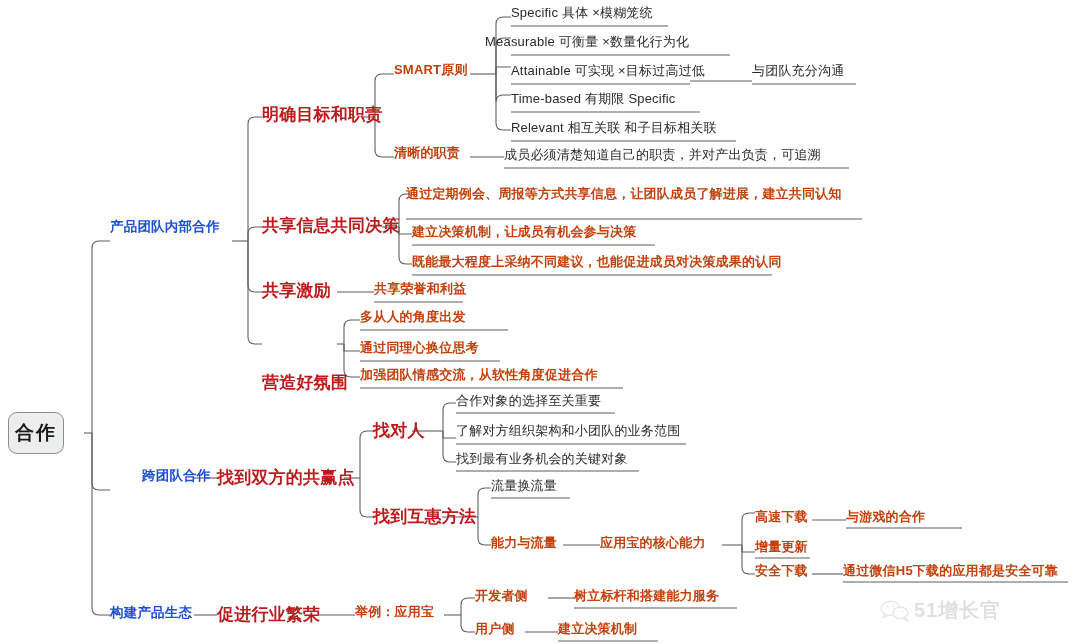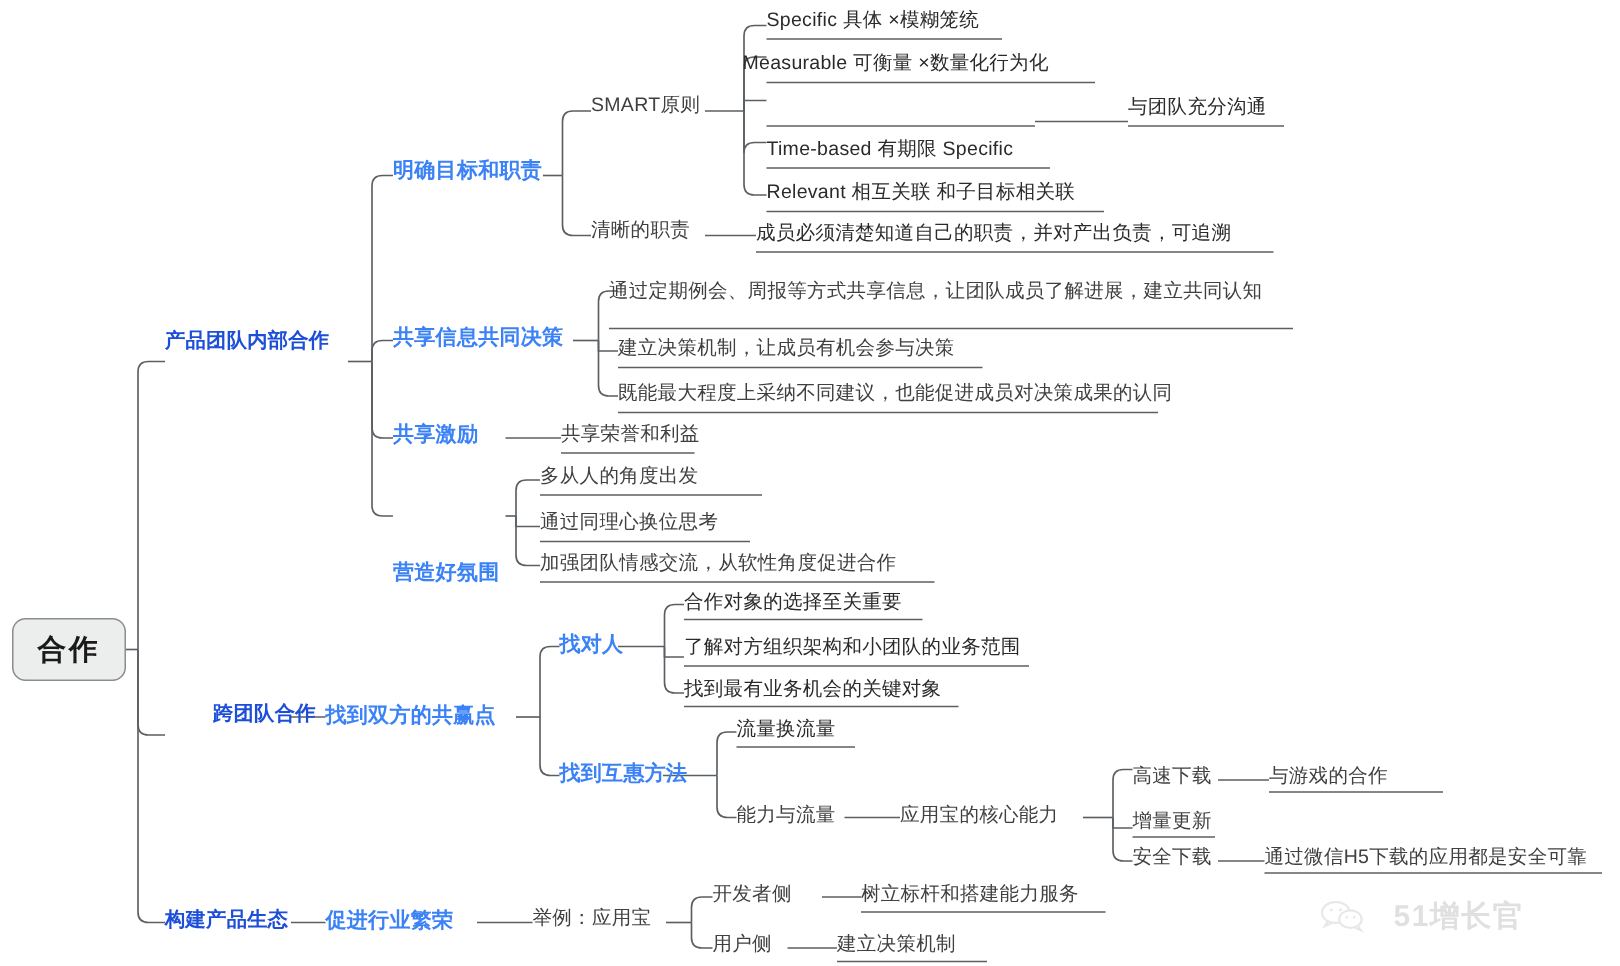--- a/index.html
+++ b/index.html
@@ -14,39 +14,39 @@
   svg.links{position:absolute;left:0;top:0;width:1080px;height:644px;pointer-events:none;}
   svg.links path,svg.links line{fill:none;stroke:#5b5f63;stroke-width:1.1;}
 
   .node{
     position:absolute;
     white-space:nowrap;
     line-height:1.15;
     letter-spacing:0.2px;
   }
   .lvl1{font-size:13.5px;font-weight:bold;color:#1d4ed8;}
-  .lvl2{font-size:14px;font-weight:bold;color:#3b82f6;}
-  .lvl3{font-size:13px;font-weight:normal;color:#404040;}
+  .lvl2{font-size:17px;font-weight:bold;color:#b91c1c;}
+  .lvl3{font-size:13px;font-weight:bold;color:#c2410c;}
   .lvl4{font-size:13px;font-weight:normal;color:#2a2a2a;}
   .wrapnode{white-space:normal;line-height:1.55;}
 
   .root{
     position:absolute;
     display:flex;align-items:center;justify-content:center;
     background:#eceded;
     border:1.4px solid #8a8d90;
     border-radius:9px;
     font-size:19px;font-weight:bold;color:#1a1a1a;
     letter-spacing:2px;
     box-sizing:border-box;
   }
 
   .watermark{
     position:absolute;
-    display:flex;align-items:center;gap:19px;
+    display:flex;align-items:center;gap:4px;
     opacity:.30;
     color:#9a9a9a;
     font-size:20px;
     font-weight:bold;
     letter-spacing:1px;
     user-select:none;
   }
   .wm-icon{width:30px;height:22px;display:block;}
 </style>
 </head>
@@ -152,36 +152,37 @@
       <line x1="456" y1="471" x2="639" y2="471"></line>
       <line x1="491" y1="498" x2="570" y2="498"></line>
       <line x1="846" y1="528" x2="962" y2="528"></line>
       <line x1="755" y1="558" x2="810" y2="558"></line>
       <line x1="843" y1="582" x2="1068" y2="582"></line>
       <line x1="574" y1="608" x2="737" y2="608"></line>
       <line x1="558" y1="641" x2="658" y2="641"></line>
     </g>
   </svg>
 
-  <div class="root" style="left:8px;top:412px;width:76px;height:42px;">合作</div>
+  <div class="root" style="left:8px;top:412px;width:56px;height:42px;">合作</div>
 
   <div class="node lvl1" style="left:110px;top:219px;">产品团队内部合作</div>
   <div class="node lvl1" style="left:110px;top:468px;padding-left:32px;">跨团队合作</div>
   <div class="node lvl1" style="left:110px;top:605px;">构建产品生态</div>
 
   <div class="node lvl2" style="left:262px;top:105px;">明确目标和职责</div>
   <div class="node lvl2" style="left:262px;top:216px;">共享信息共同决策</div>
   <div class="node lvl2" style="left:262px;top:281px;">共享激励</div>
   <div class="node lvl2" style="left:262px;top:333px;margin-top:40px;">营造好氛围</div>
 
   <div class="node lvl3" style="left:394px;top:63px;">SMART原则</div>
   <div class="node lvl3" style="left:394px;top:146px;">清晰的职责</div>
 
   <div class="node lvl4" style="left:511px;top:6px;">Specific 具体 ×模糊笼统</div>
-  <div class="node lvl4" style="left:495px;top:35px;">Measurable 可衡量 ×数量化行为化</div>
+  <div class="node lvl4" style="left:485px;top:35px;">Measurable 可衡量 ×数量化行为化</div>
+  <div class="node lvl4" style="left:511px;top:64px;">Attainable 可实现 ×目标过高过低</div>
   <div class="node lvl4" style="left:752px;top:64px;">与团队充分沟通</div>
   <div class="node lvl4" style="left:511px;top:92px;">Time-based 有期限 Specific</div>
   <div class="node lvl4" style="left:504px;top:148px;">成员必须清楚知道自己的职责，并对产出负责，可追溯</div>
 
   <div class="node lvl4" style="left:511px;top:121px;">Relevant 相互关联 和子目标相关联</div>
 
   <div class="node lvl3 wrapnode" style="left:406px;top:184px;width:458px;">通过定期例会、周报等方式共享信息，让团队成员了解进展，建立共同认知</div>
   <div class="node lvl3" style="left:412px;top:255px;">既能最大程度上采纳不同建议，也能促进成员对决策成果的认同</div>
   <div class="node lvl3" style="left:412px;top:225px;">建立决策机制，让成员有机会参与决策</div>
 

